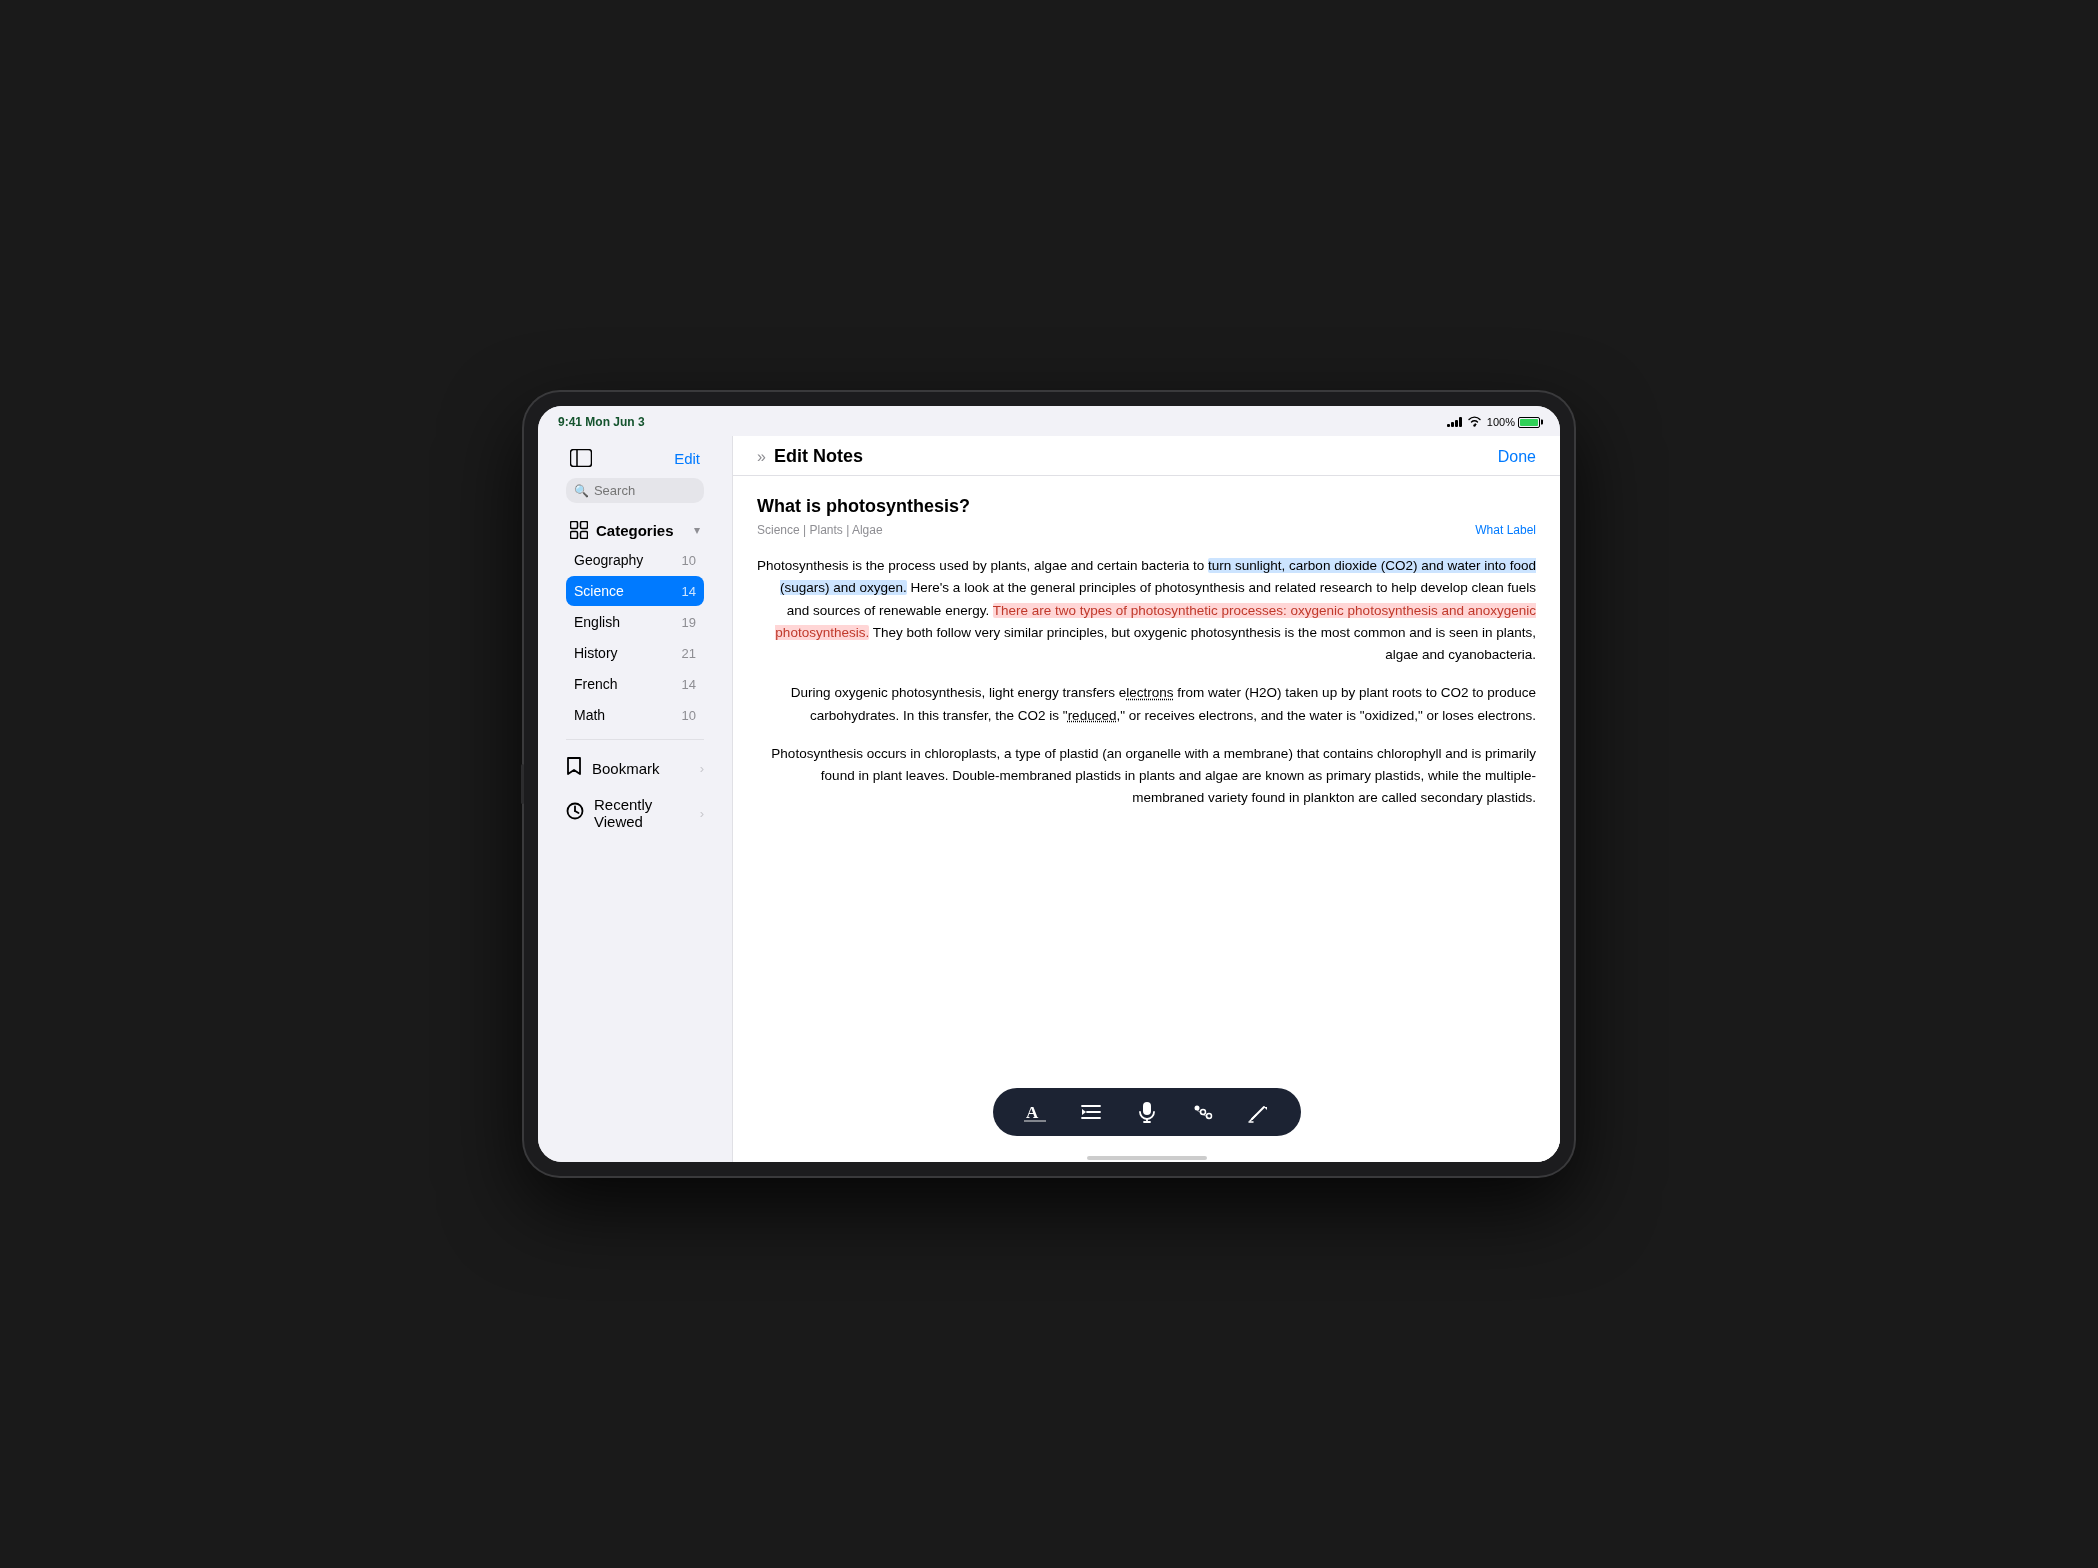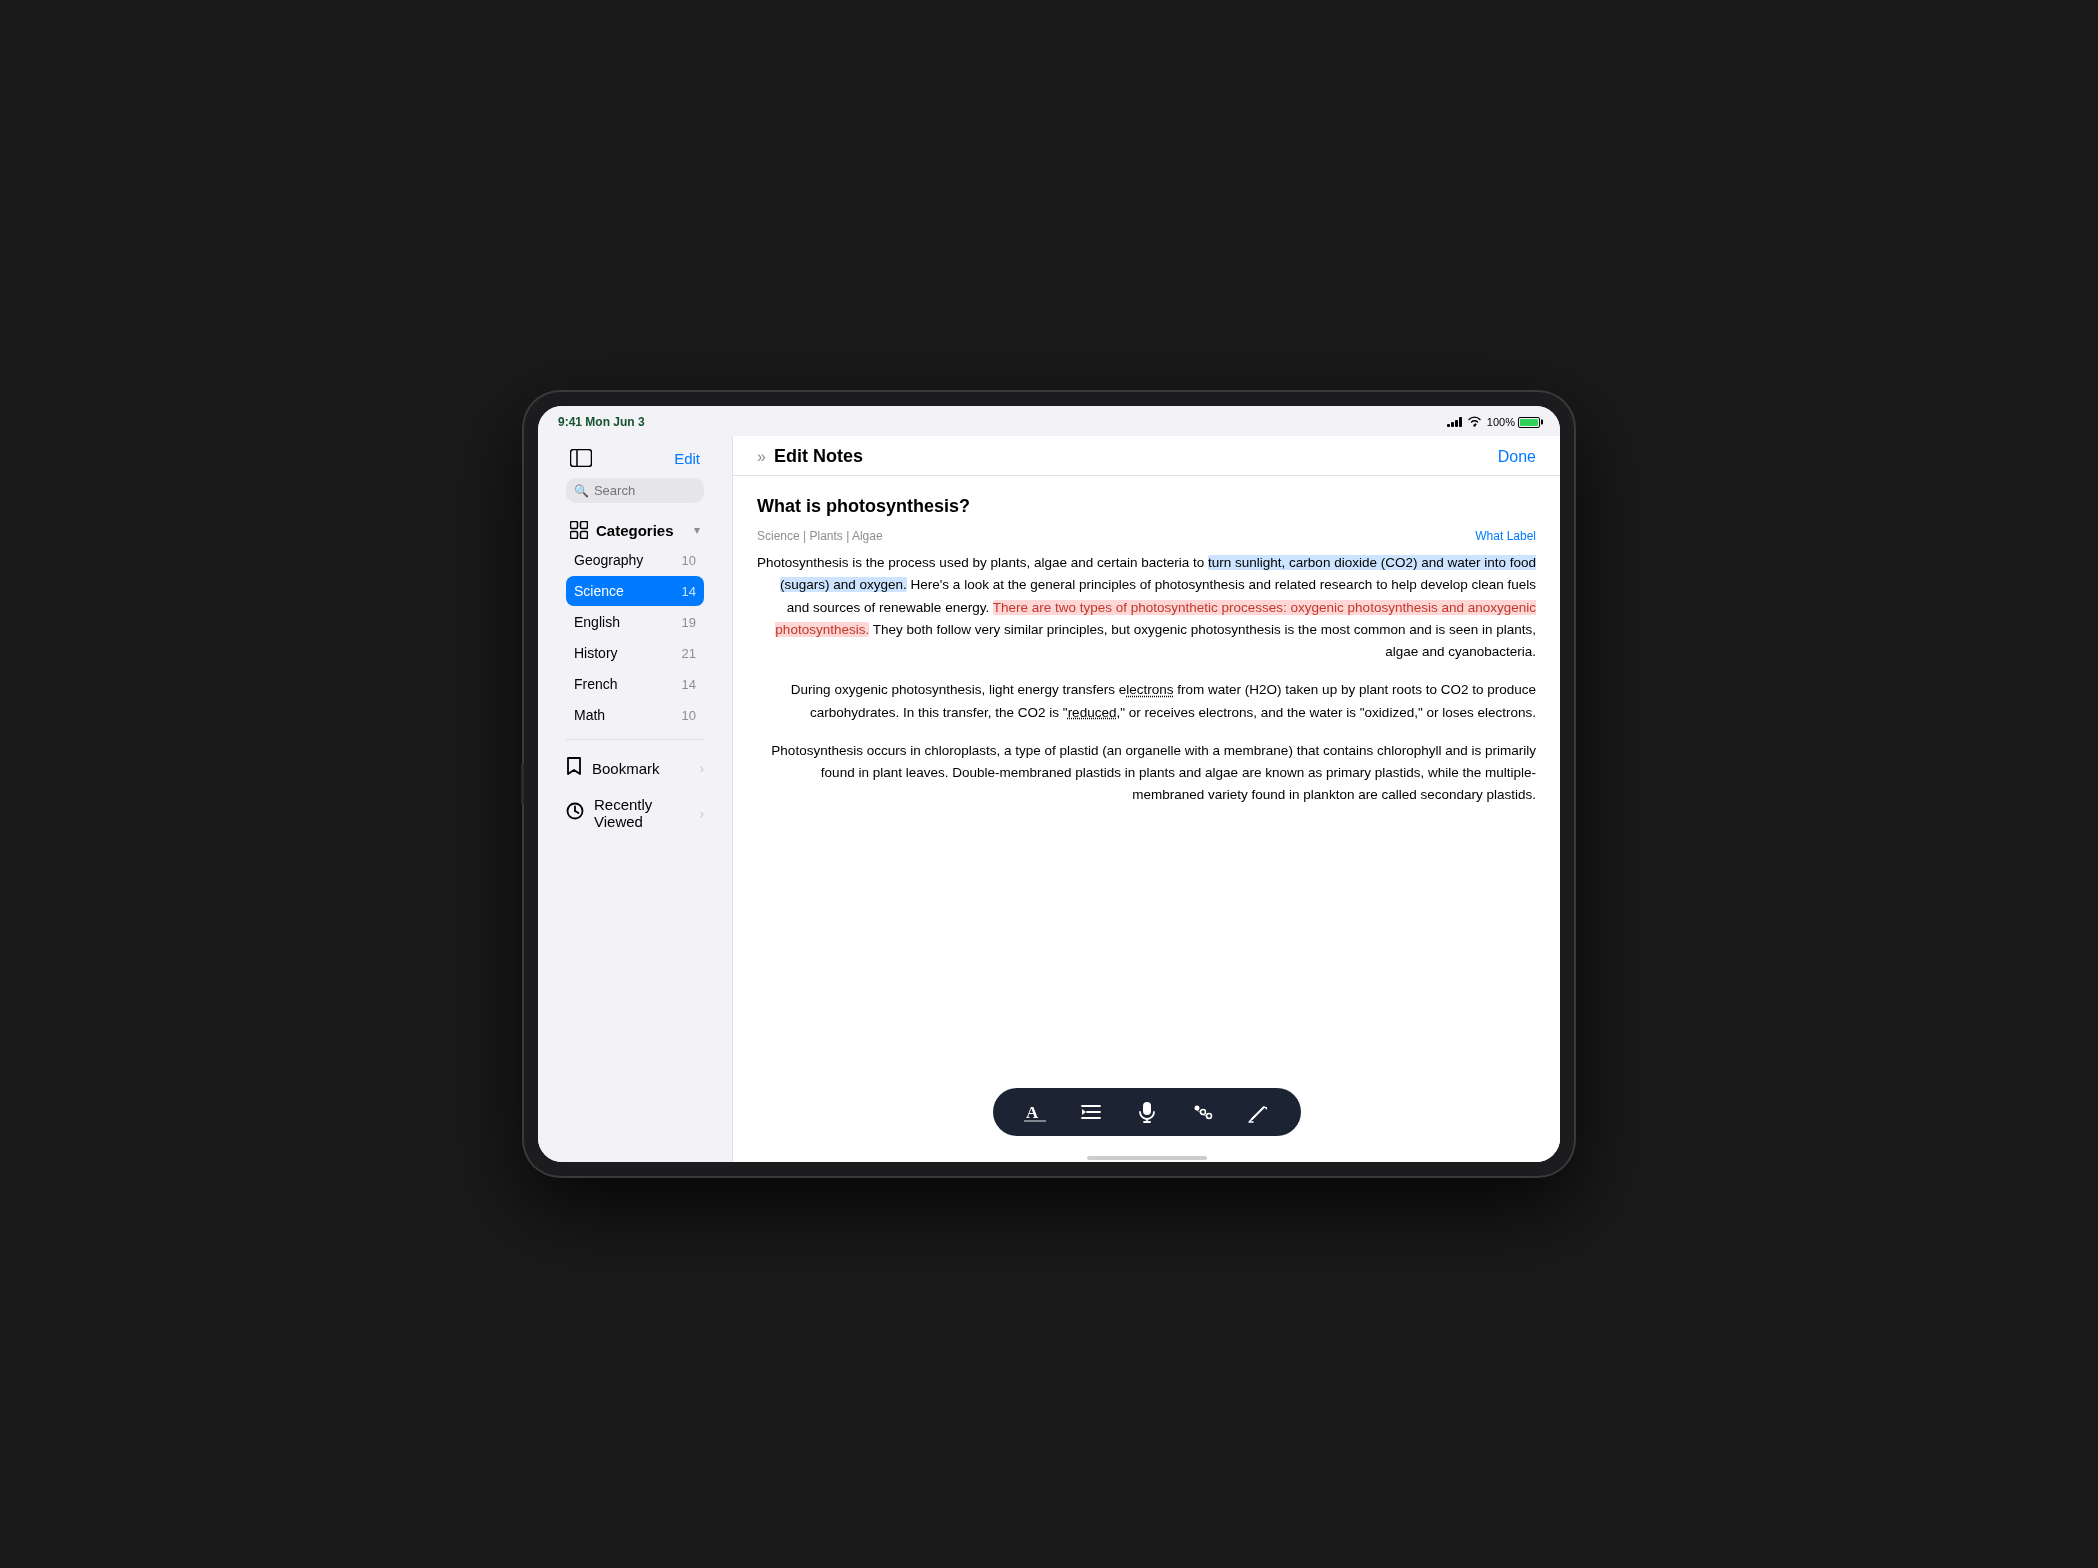--- a/index.html
+++ b/index.html
@@ -321,21 +321,21 @@
     .note-content {
       flex: 1;
       padding: 20px 24px;
       overflow-y: auto;
     }
 
     .note-heading {
       font-size: 18px;
       font-weight: 700;
       color: #000;
-      margin-bottom: 12px;
+      margin-bottom: 6px;
     }
 
     .note-tags {
       font-size: 12px;
       color: #8e8e93;
       margin-bottom: 18px;
     }
 
     .note-tags-edit {
       font-size: 12px;
@@ -555,21 +555,21 @@
           <div class="note-header-left">
             <span class="chevrons-right">»</span>
             <span class="note-title">Edit Notes</span>
           </div>
           <span class="done-btn">Done</span>
         </div>
 
         <div class="note-content">
           <div>
             <h1 class="note-heading">What is photosynthesis?</h1>
-            <div style="display:flex; justify-content:space-between; align-items:center; margin-bottom: 9px;">
+            <div style="display:flex; justify-content:space-between; align-items:center; margin-bottom: 18px;">
               <span class="note-tags" style="margin-bottom:0;">Science | Plants | Algae</span>
               <span class="note-tags-edit" style="float:none;">What Label</span>
             </div>
           </div>
 
           <div class="note-body">
             <p>
               <span>Photosynthesis is the process used by plants, algae and certain bacteria to </span><span class="highlight-blue">turn sunlight, carbon dioxide (CO2) and water into food (sugars) and oxygen.</span><span> Here's a look at the general principles of photosynthesis and related research to help develop clean fuels and sources of renewable energy. </span><span class="highlight-pink">There are two types of photosynthetic processes: oxygenic photosynthesis and anoxygenic photosynthesis.</span><span> They both follow very similar principles, but oxygenic photosynthesis is the most common and is seen in plants, algae and cyanobacteria.</span>
             </p>
             <p>

